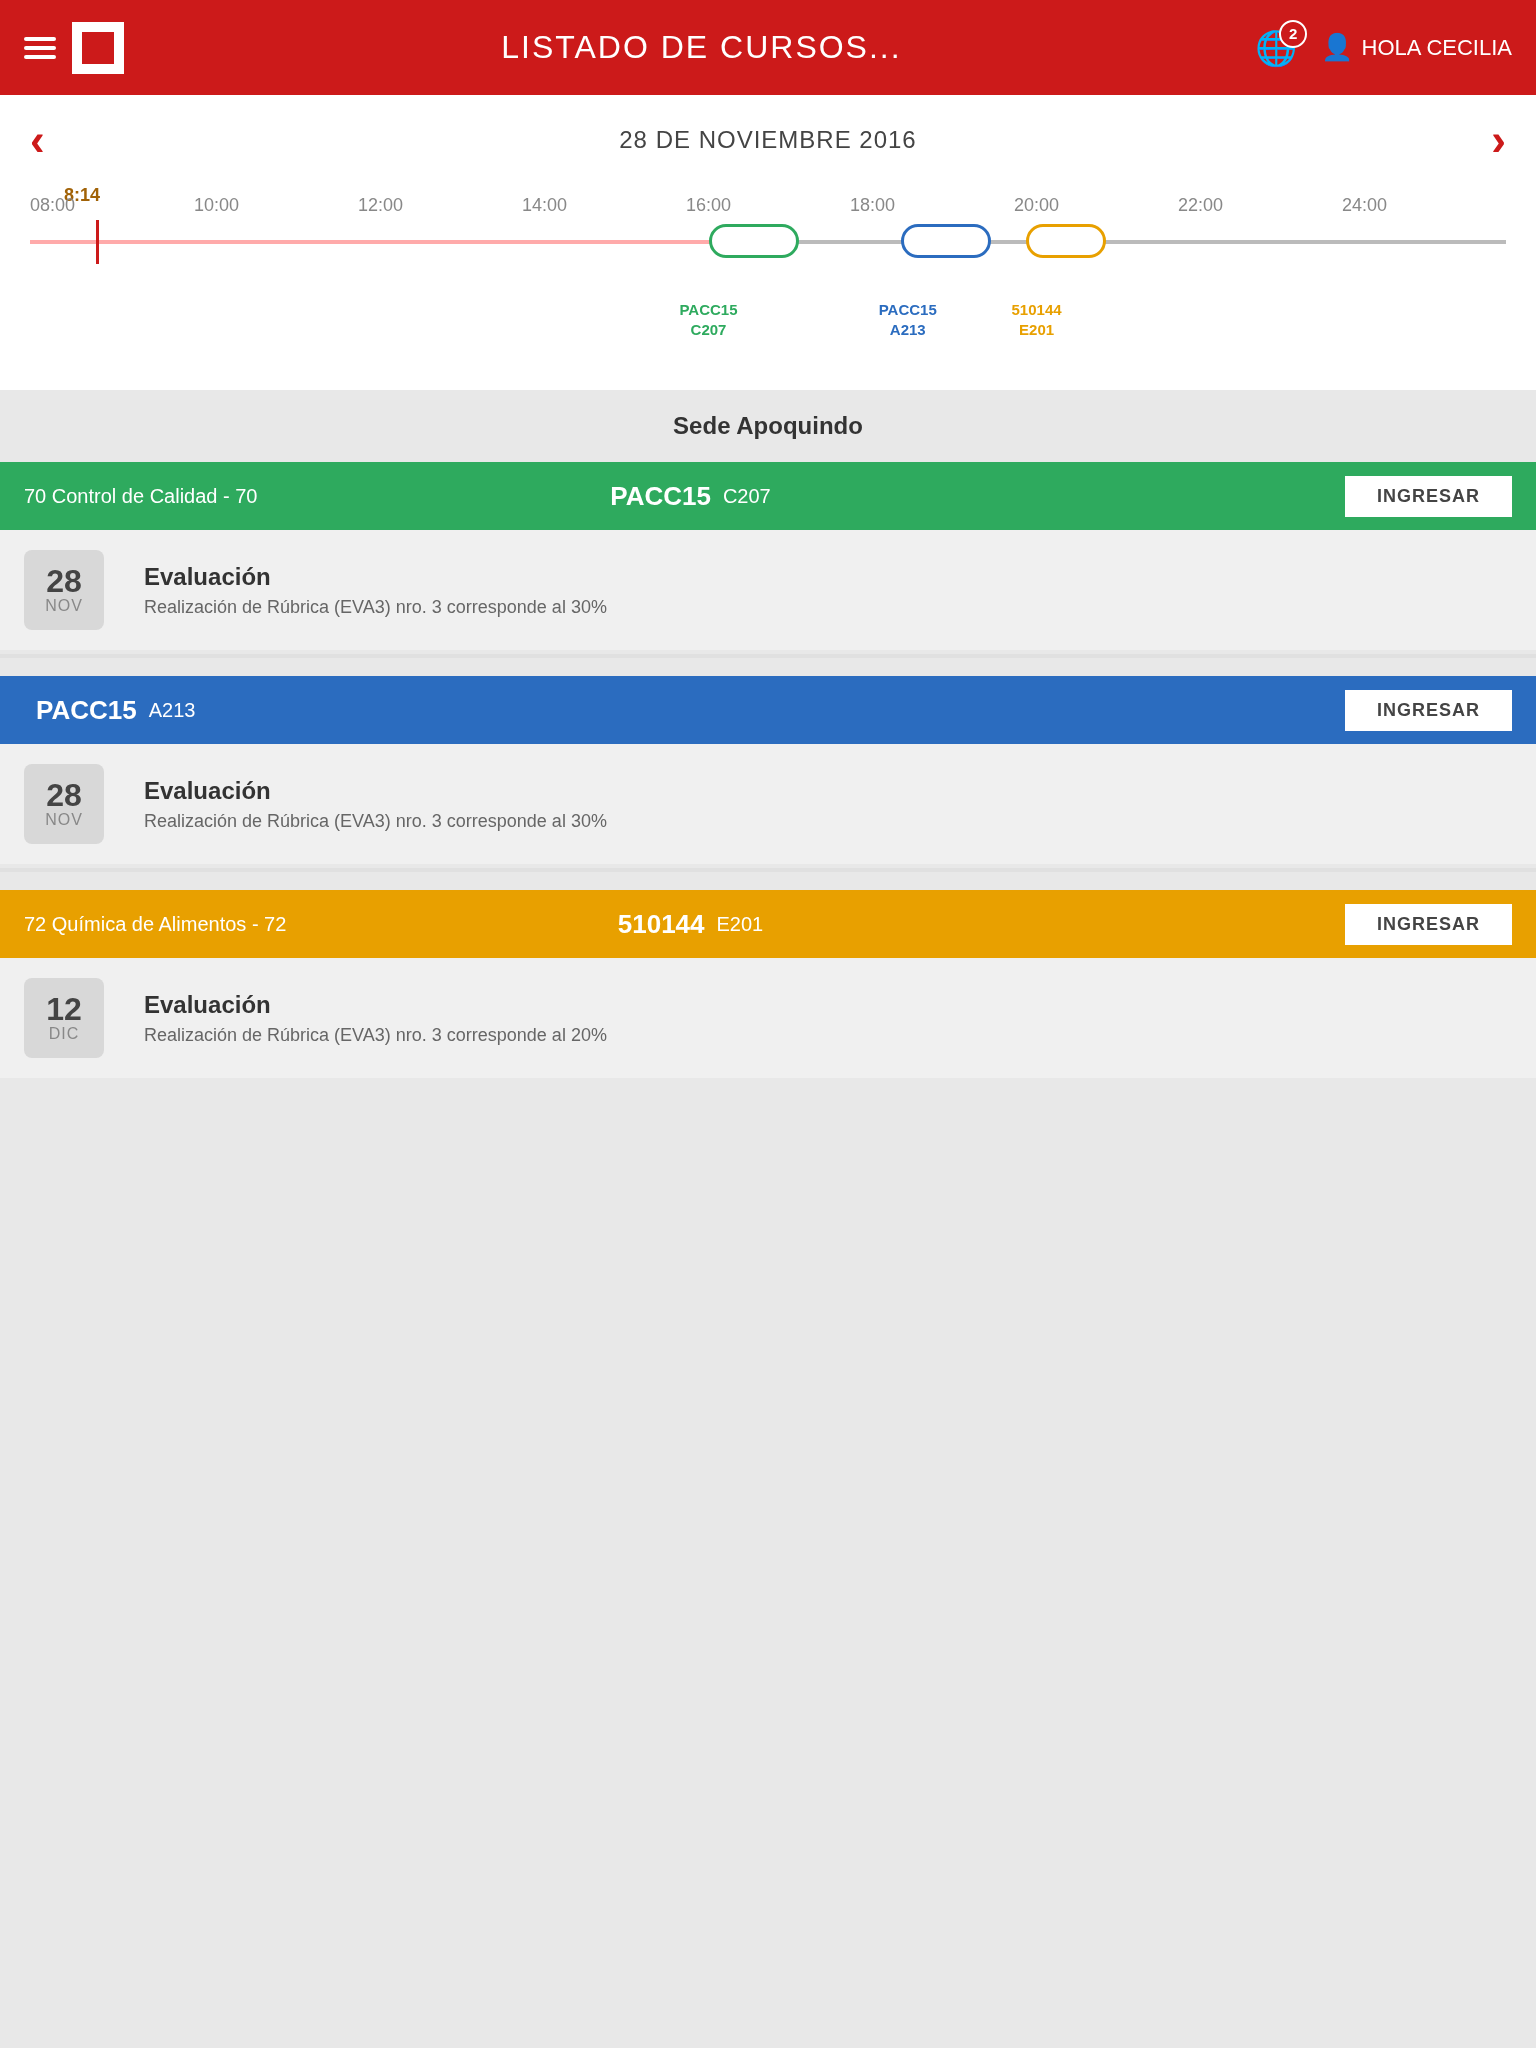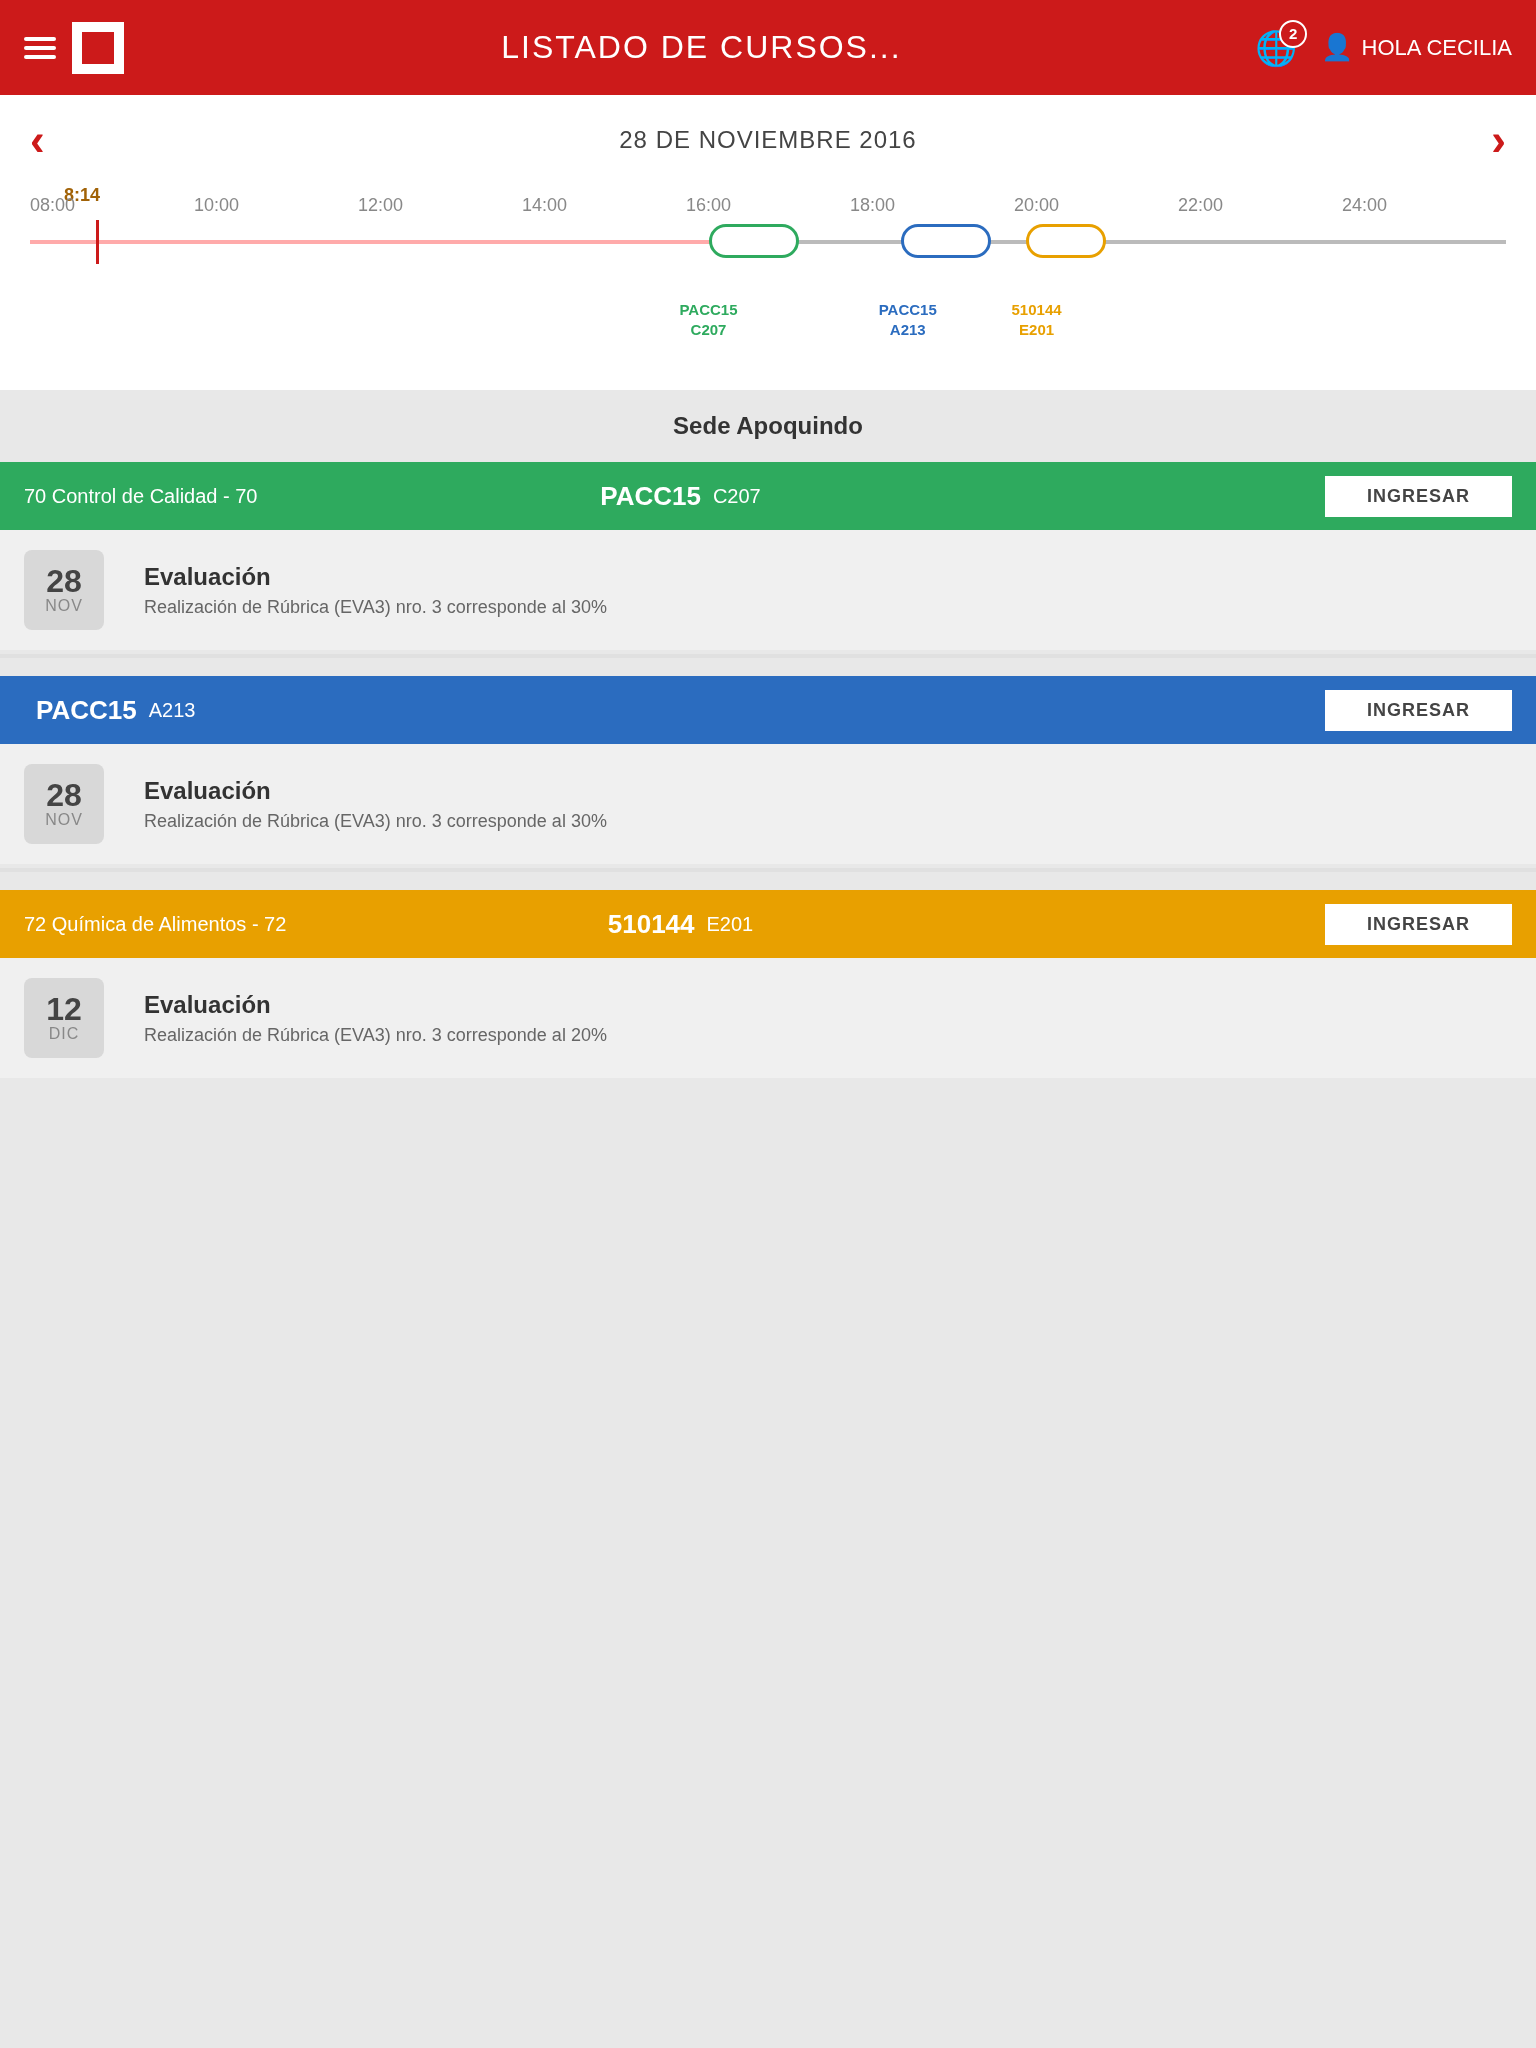--- a/index.html
+++ b/index.html
@@ -257,21 +257,21 @@
       margin-left: 12px;
     }
     .course-header-room {
       color: white;
       font-size: 20px;
       margin-left: 12px;
     }
     .course-header-btn {
       background: white;
       color: #444;
-      padding: 10px 42px;
+      padding: 10px 32px;
       font-size: 18px;
       font-weight: bold;
       cursor: pointer;
       border: none;
       letter-spacing: 1px;
     }
 
     .course-body {
       background: #f0f0f0;
       padding: 20px 24px;

